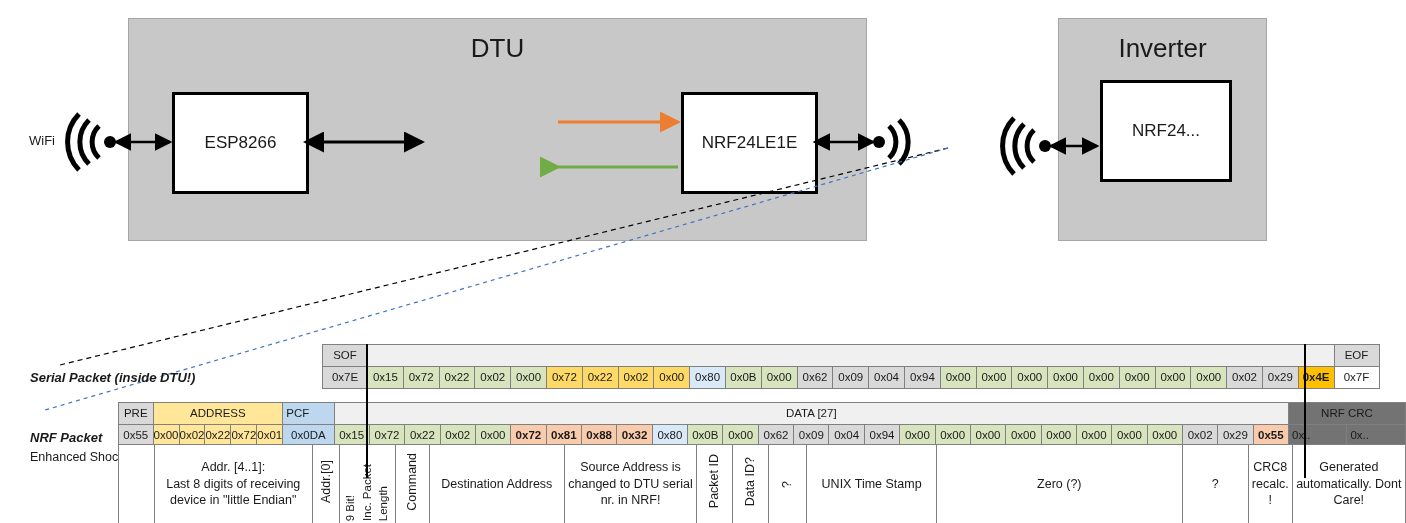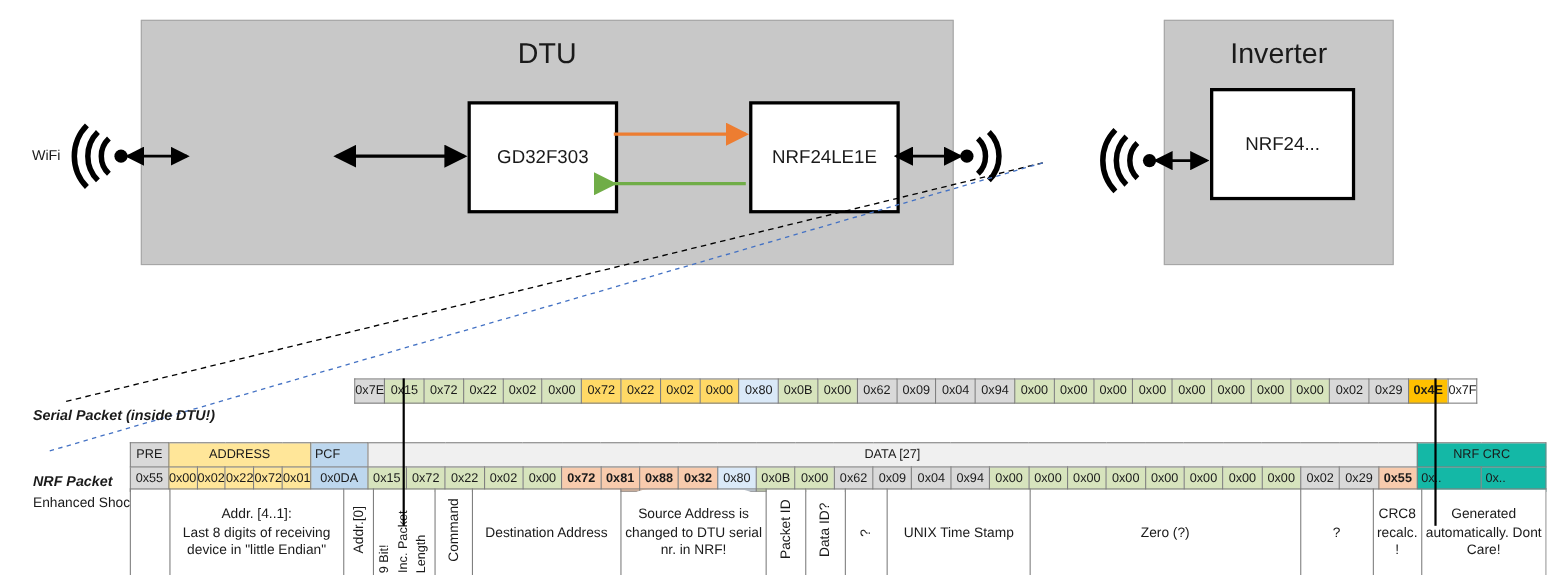--- a/index.html
+++ b/index.html
@@ -53,33 +53,33 @@
   td.hdr{background:#d9d9d9;text-align:left;padding-left:3px;font-size:12px;}
   td.hdr-c{background:#d9d9d9;text-align:center;font-size:12px;}
   td.val{background:#ffffff;text-align:left;padding-left:3px;}
   td.grey{background:#d9d9d9;text-align:left;padding-left:3px;}
   td.green{background:#d7e4bd;margin-top:38px;}
   td.yellow{background:#ffc000;font-weight:bold;}
   td.amber{background:#ffd966;}
   td.amberhdr{background:#ffe699;}
   td.blue{background:#dae9f8;}
   td.bluehdr{background:#bdd7ee;}
-  td.bluecrc{background:#14b8a6;}
+  td.bluecrc{background:#737373;}
   td.salmon{background:#f8cbad;font-weight:bold;}
   td.emptyhdr{background:#f0f0f0;border-color:#c9c9c9;}
 
   
   table.desc{border-collapse:collapse;position:absolute;table-layout:fixed;}
   table.desc td{
     border:1px solid #808080;font-size:12.5px;color:#1a1a1a;
     text-align:center;vertical-align:middle;padding:0 3px;height:78px;
     line-height:1.35;background:#ffffff;
   }
   td.d-left{text-align:left;padding-left:5px;}
-  td.d-salmon{background:#f8cbad;text-align:left;padding-left:5px;border-radius:25px;}
+  td.d-salmon{background:#f8cbad;text-align:left;padding-left:5px;}
   td.d-salmon-c{background:#f8cbad;text-align:center;font-size:11.5px;line-height:1.3;}
   td.d-small{font-size:11.5px;line-height:1.3;}
 
   .vert{
     writing-mode:vertical-rl;transform:rotate(180deg);
     display:inline-block;white-space:nowrap;font-size:12.5px;
   }
   .vert-group{display:flex;flex-direction:row;align-items:flex-end;justify-content:center;height:74px;gap:1px;}
   .vert-group .vert{writing-mode:vertical-rl;transform:rotate(180deg);font-size:11.5px;}
 
@@ -91,21 +91,21 @@
 <div id="block-diagram">
 
   <div class="enclosure" id="dtu-enclosure">
     <div class="enclosure-title">DTU</div>
   </div>
 
   <div class="enclosure" id="inverter-enclosure">
     <div class="enclosure-title">Inverter</div>
   </div>
 
-  <div class="chip" id="chip-gd32f303">GD32F303</div>
+  <div class="chip" id="chip-esp8266">ESP8266</div>
   <div class="chip" id="chip-nrf24le1e">NRF24LE1E</div>
   <div class="chip" id="chip-nrf24">NRF24...</div>
 
   <div class="wifi-label" id="wifi-text">WiFi</div>
 
   <svg class="arrow-svg">
     <defs>
       <marker id="ahB" markerWidth="7" markerHeight="7" refX="6" refY="3.5" orient="auto">
         <path d="M0,0 L7,3.5 L0,7 z" fill="#000000"></path>
       </marker>
@@ -157,20 +157,25 @@
 </svg>
 
 <div id="packet-area">
 
   <div class="row-label bold-italic" style="left:30px;top:30px;">Serial Packet (inside DTU!)</div>
   <div class="row-label bold-italic" style="left:30px;top:90px;">NRF Packet</div>
   <div class="row-label" style="left:30px;top:110px;">Enhanced Shockburst</div>
 
   <table class="pkt" id="serial-table" style="left:322px;top:4px;">
     <tbody>
+      <tr>
+        <td class="hdr" style="width:44px;">SOF</td>
+        <td class="emptyhdr" colspan="27" style="width:940px;"></td>
+        <td class="hdr" style="width:44px;">EOF</td>
+      </tr>
       <tr id="serial-values">
         <td class="grey">0x7E</td>
         <td class="green" style="width: 34.8px;">0x15</td>
           <td class="green" style="width: 34.8px;">0x72</td>
           <td class="green" style="width: 34.8px;">0x22</td>
           <td class="green" style="width: 34.8px;">0x02</td>
           <td class="green" style="width: 34.8px;">0x00</td>
           <td class="amber" style="width: 34.8px;">0x72</td>
           <td class="amber" style="width: 34.8px;">0x22</td>
           <td class="amber" style="width: 34.8px;">0x02</td>

